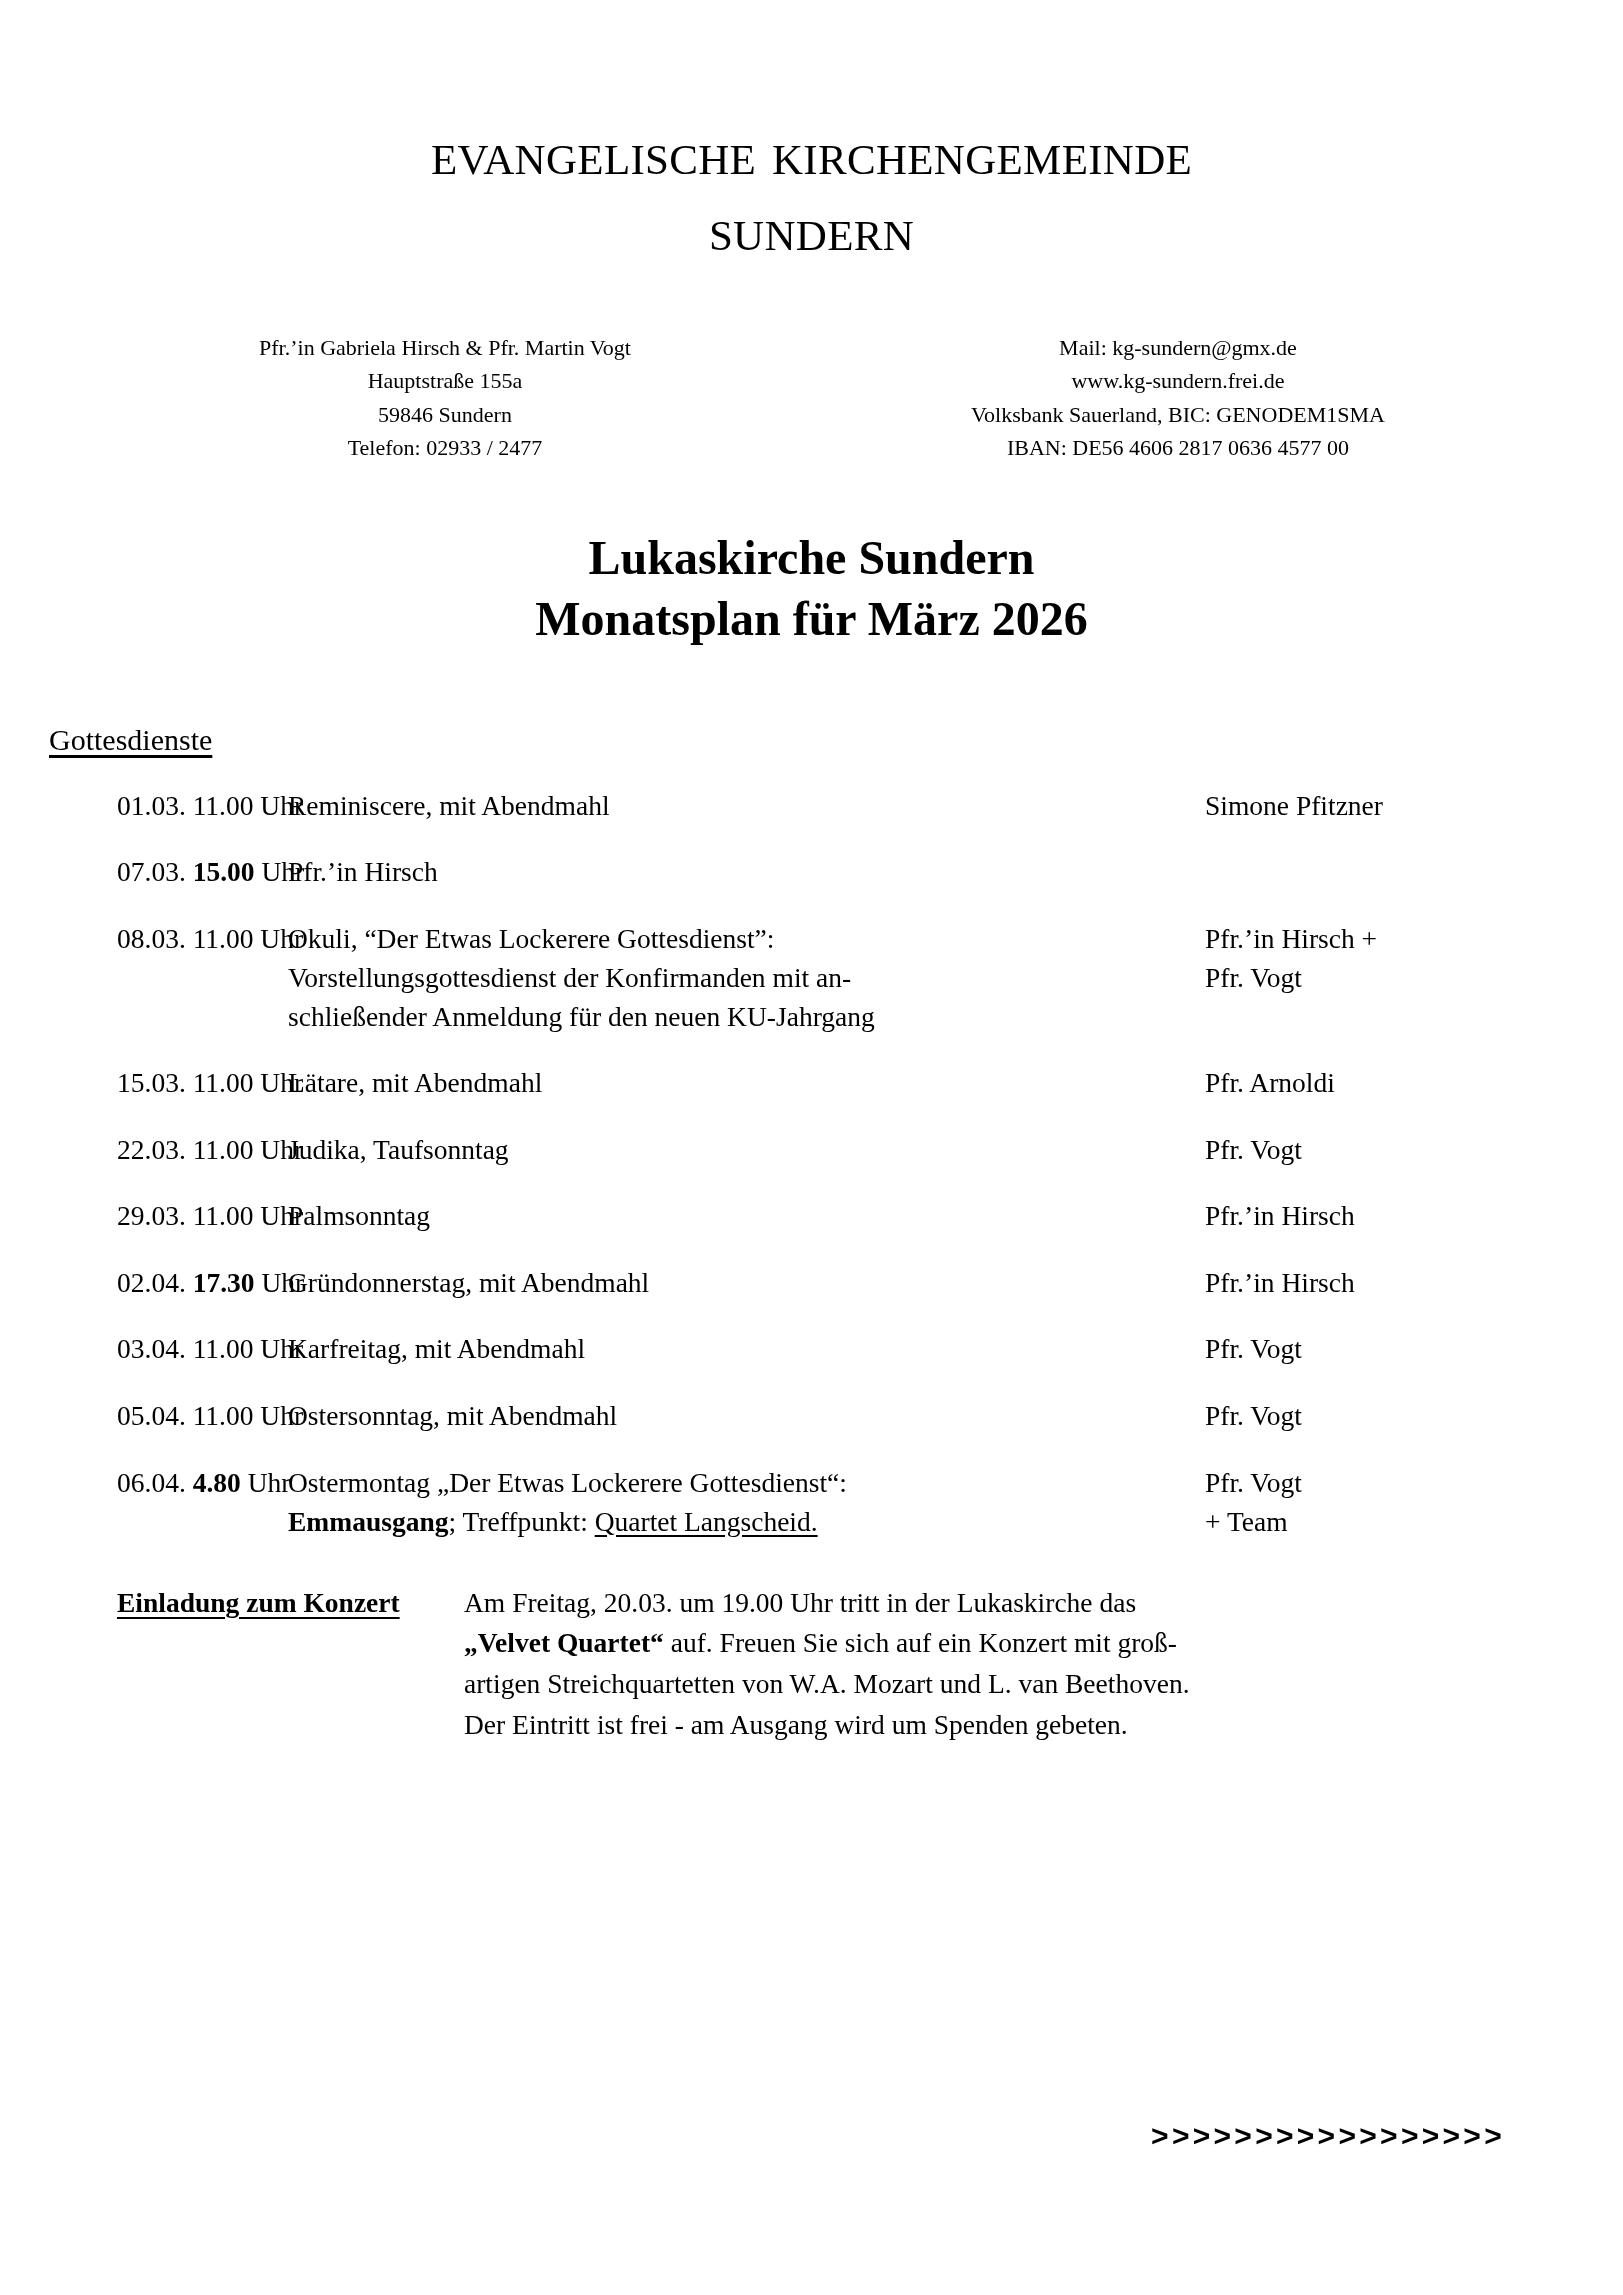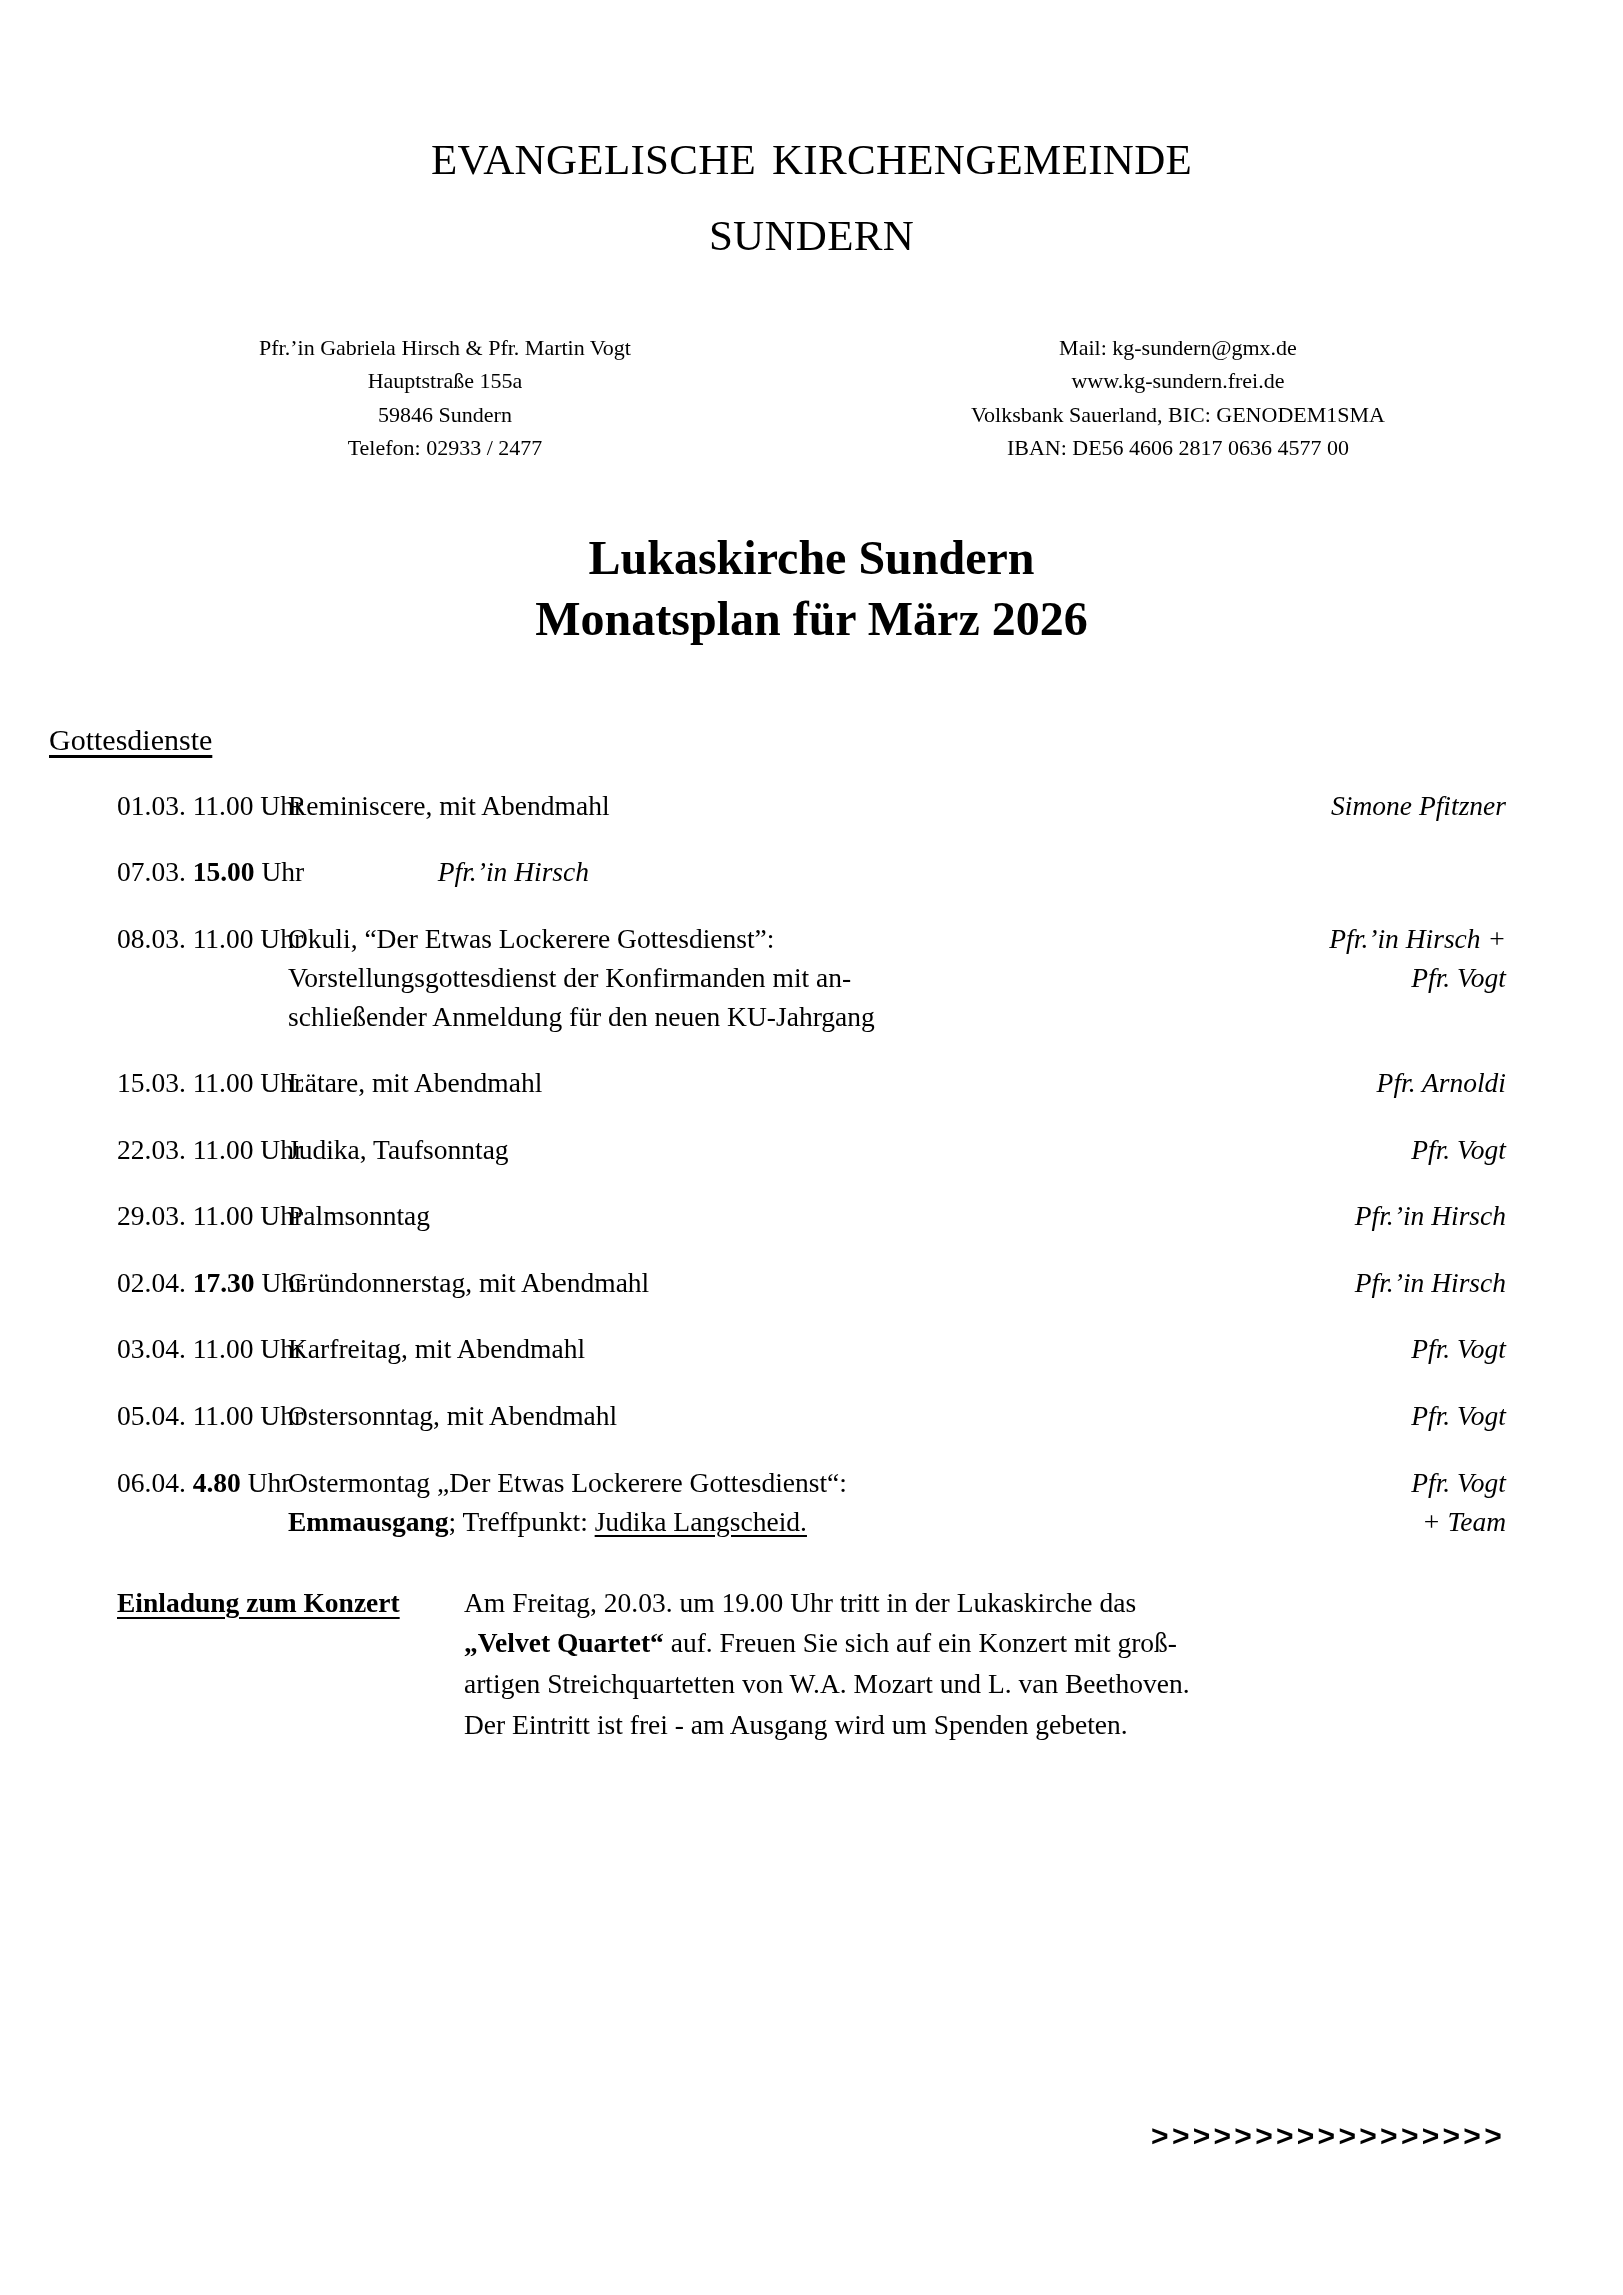--- a/index.html
+++ b/index.html
@@ -96,23 +96,22 @@
     line-height: 1.42;
   }
   .col-desc {
     flex: 1 1 auto;
     padding-right: 15.7px;
     line-height: 1.42;
   }
   .col-who {
     width: 301px;
     flex: 0 0 301px;
-    text-align: right;
+    text-align: left;
     line-height: 1.42;
-    font-style: italic;
   }
   .col-desc .sub-line { display: block; }
   .col-who .sub-line { display: block; }
 
   b, .b { font-weight: bold; }
   .u {
     text-decoration: underline;
     text-underline-offset: 3.9px;
   }
 
@@ -265,21 +264,21 @@
           <span class="sub-line">Ostersonntag, mit Abendmahl</span>
         </div>
         <div class="col-who">
           <span class="sub-line">Pfr. Vogt</span>
         </div>
       </div>
       <div class="service-row">
         <div class="col-date"><span>06.04. </span><b>4.80</b><span> Uhr</span></div>
         <div class="col-desc">
           <span class="sub-line">Ostermontag „Der Etwas Lockerere Gottesdienst“:</span>
-          <span class="sub-line"><b>Emmausgang</b><span>; Treffpunkt: </span><span class="u">Judika Langscheid.</span></span>
+          <span class="sub-line"><b>Emmausgang</b><span>; Treffpunkt: </span><span class="u">Quartet Langscheid.</span></span>
         </div>
         <div class="col-who">
           <span class="sub-line">Pfr. Vogt</span>
           <span class="sub-line">+ Team</span>
         </div>
       </div>
     </div>
 
   <div class="concert">
     <div class="concert-label">Einladung zum Konzert</div>

